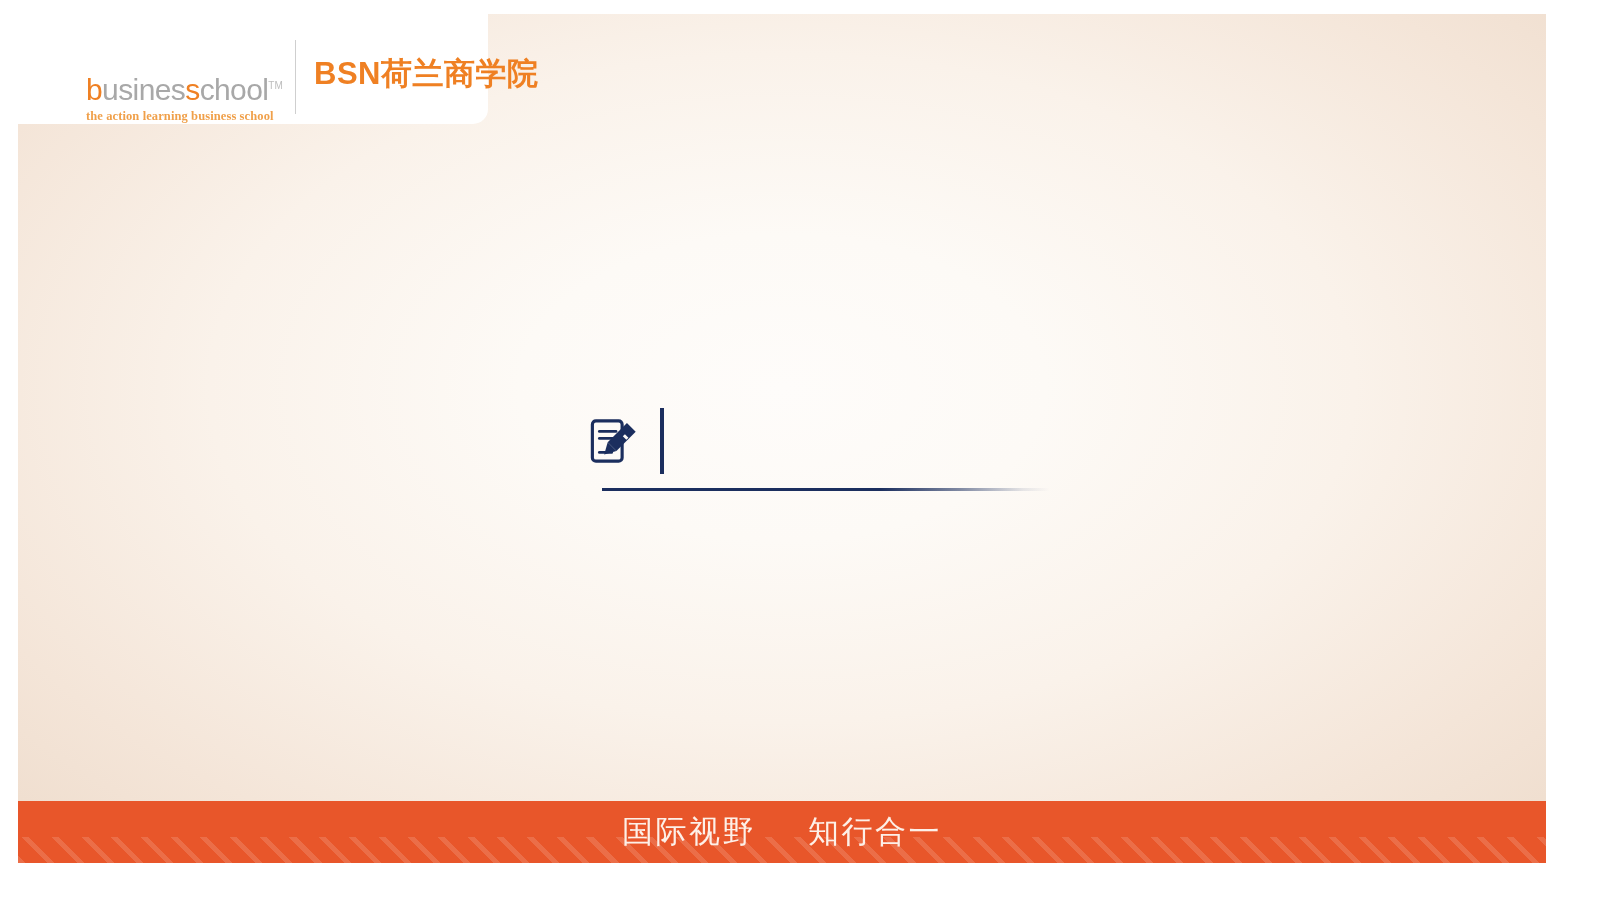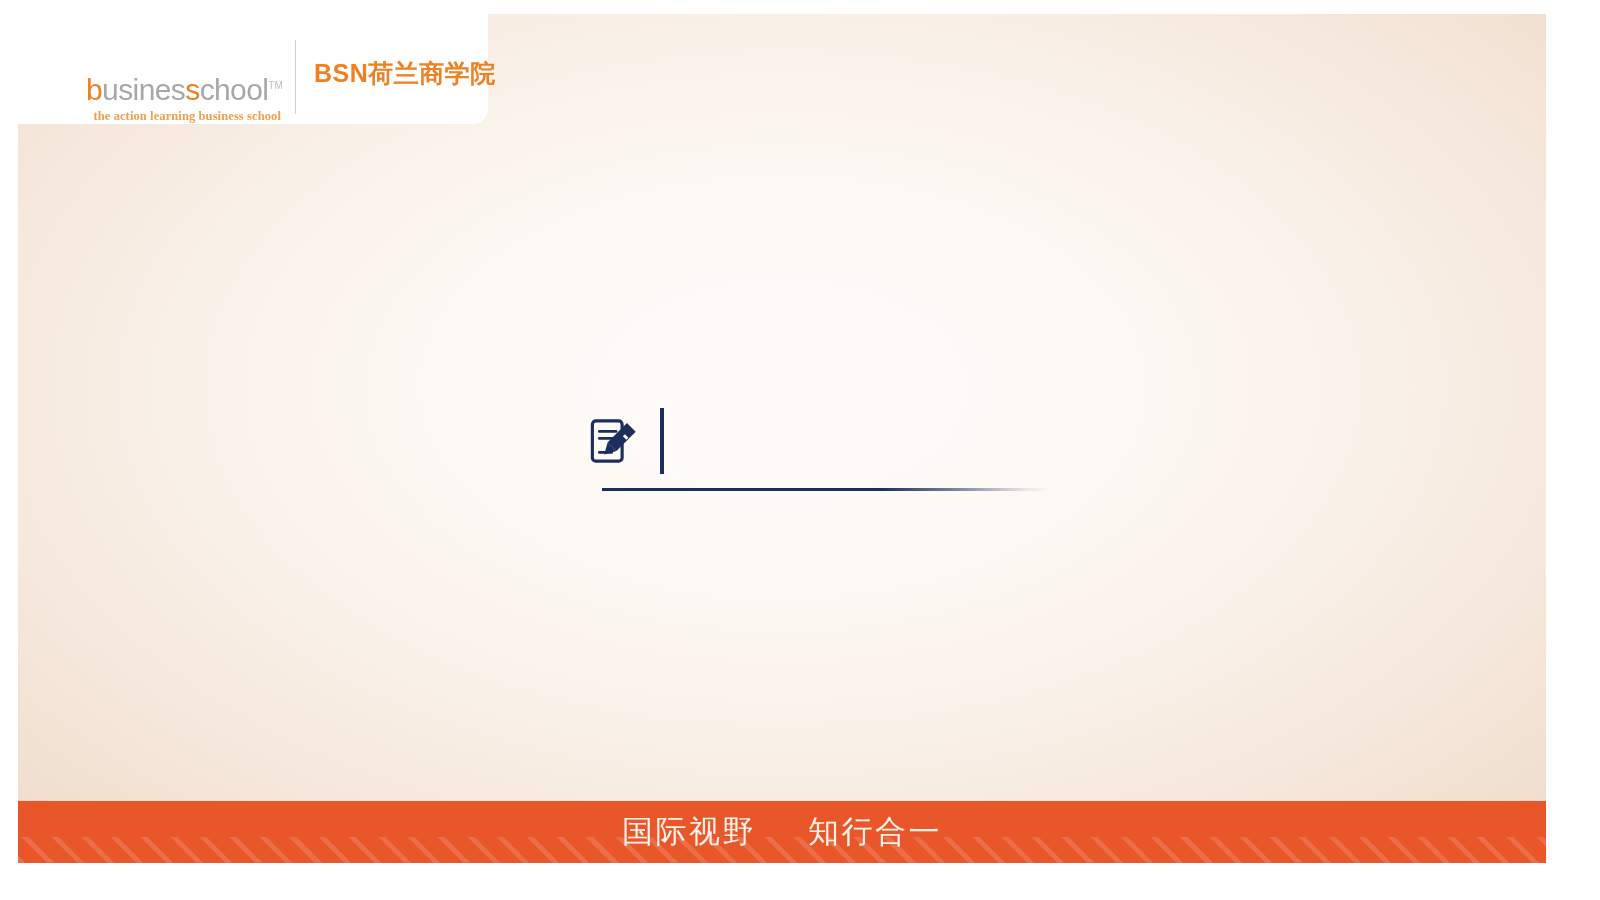--- a/index.html
+++ b/index.html
@@ -45,21 +45,20 @@
   .logo-inner {
     position: absolute;
     left: 68px;
     top: 16px;
     display: flex;
     align-items: center;
   }
   .logo-wordmark {
     position: relative;
     width: 195px;
-    text-align: right;
     padding-right: 4px;
     margin-top: 41px;
   }
   .logo-line {
     font-size: 30px;
     line-height: 30px;
     font-weight: 400;
     letter-spacing: -0.6px;
     color: #a8a8a8;
     white-space: nowrap;
@@ -82,21 +81,21 @@
     letter-spacing: 0.1px;
     white-space: nowrap;
   }
   .logo-divider {
     width: 1px;
     height: 74px;
     background: #cfcfcf;
     margin: 0 18px 0 10px;
   }
   .logo-cn {
-    font-size: 25px;
+    font-size: 31px;
     font-weight: 700;
     color: #ef8023;
     letter-spacing: 0.5px;
     white-space: nowrap;
     padding-bottom: 6px;
   }
 
   
   .title-block {
     position: absolute;

